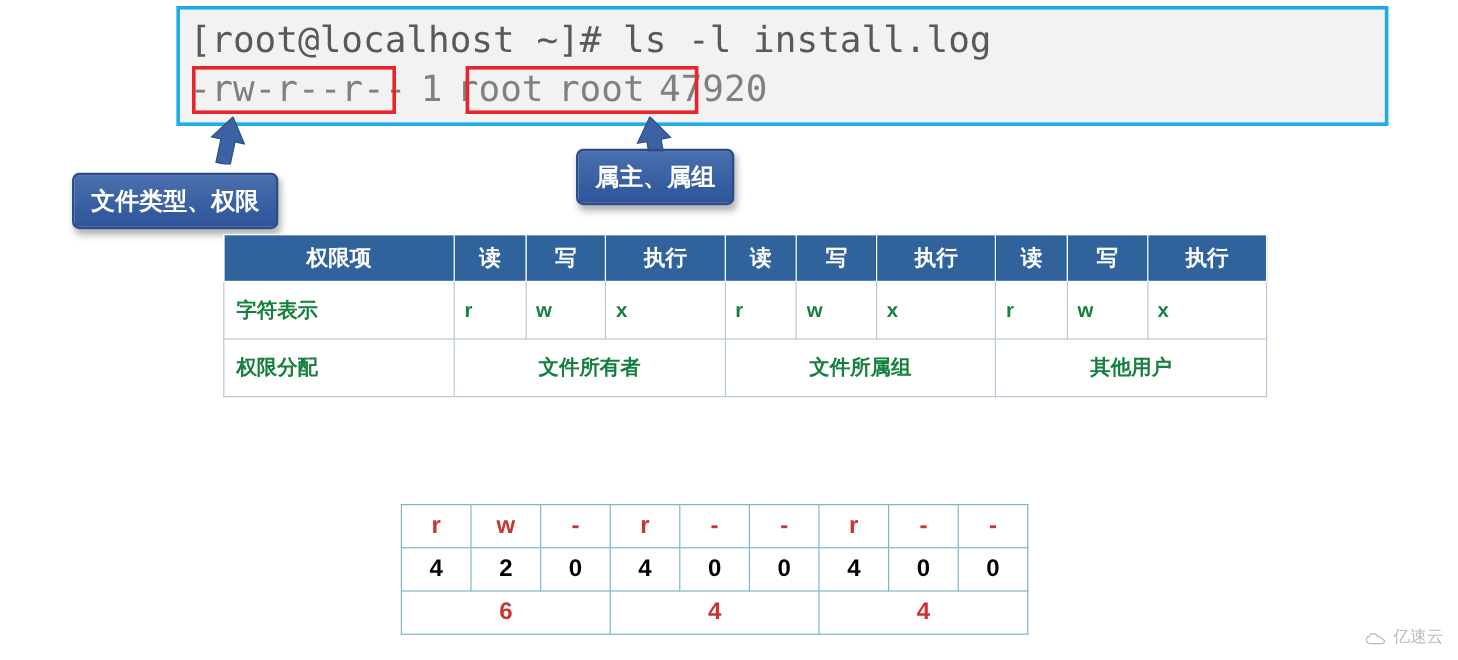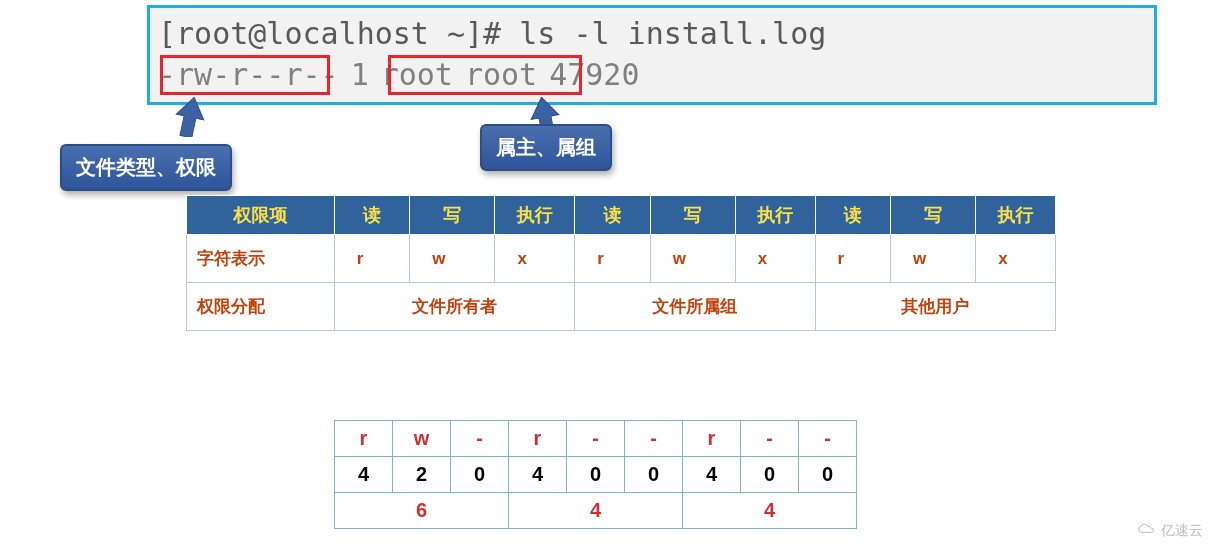--- a/index.html
+++ b/index.html
@@ -12,31 +12,31 @@
     .redbox2 { position: absolute; left: 388px; top: 55px; width: 194px; height: 40px; border: 3px solid #E6262A; }
     
     .callout { position: absolute; background: linear-gradient(#4A6FAE, #2E549A); color: #fff; font-size: 20px; font-weight: bold; padding: 8px 14px; border-radius: 6px; border: 2px solid #2D4D86; box-shadow: 2px 4px 6px rgba(0,0,0,0.3); }
     .callout1 { left: 12px; top: 144px; margin-left: 48px; }
     .callout2 { left: 480px; top: 124px; }
     
     .arrow1 { position: absolute; left: 170px; top: 97px; }
     .arrow2 { position: absolute; left: 525px; top: 97px; }
     
     .perm-table { position: absolute; left: 186px; top: 195px; border-collapse: collapse; width: 870px; }
-    .perm-table th { background: #30639B; color: #fde047; font-size: 18px; font-weight: bold; border: 1px solid #fff; padding: 7px 4px; text-align: center; }
-    .perm-table td { border: 1px solid #B8C8DA; background: #fff; font-size: 17px; font-weight: bold; padding: 12px 22px; text-align: left; color: #c2410c; }
+    .perm-table th { background: #30639B; color: #ffffff; font-size: 18px; font-weight: bold; border: 1px solid #fff; padding: 7px 4px; text-align: center; }
+    .perm-table td { border: 1px solid #B8C8DA; background: #fff; font-size: 17px; font-weight: bold; padding: 12px 8px; text-align: left; color: #15803d; }
     .perm-table td.label { background: #fff; text-align: left; padding-left: 10px; }
     .perm-table td.center { text-align: center; margin-left: 22px; }
     
     .octal-table { position: absolute; left: 334px; top: 420px; border-collapse: collapse; }
     .octal-table td { border: 1px solid #7EB6C6; width: 58px; height: 36px; text-align: center; font-size: 20px; font-weight: bold; background: #fff; }
     .octal-table .red { color: #CB3333; }
     .octal-table .black { color: #000; }
     
-    .watermark { position: absolute; right: 12px; bottom: 10px; font-size: 14px; color: #bbb; display: flex; align-items: flex-start; gap: 4px; }
+    .watermark { position: absolute; right: 12px; bottom: 10px; font-size: 14px; color: #bbb; display: flex; align-items: flex-end; gap: 4px; }
     .watermark svg { width: 20px; height: 14px; }
   </style>
 </head>
 <body>
 
 <div class="terminal-box">
   <div class="terminal-line1">[root@localhost ~]# ls -l install.log</div>
   <div class="terminal-line2">
     <span>-rw-r--r--</span>
     <span>1</span>

